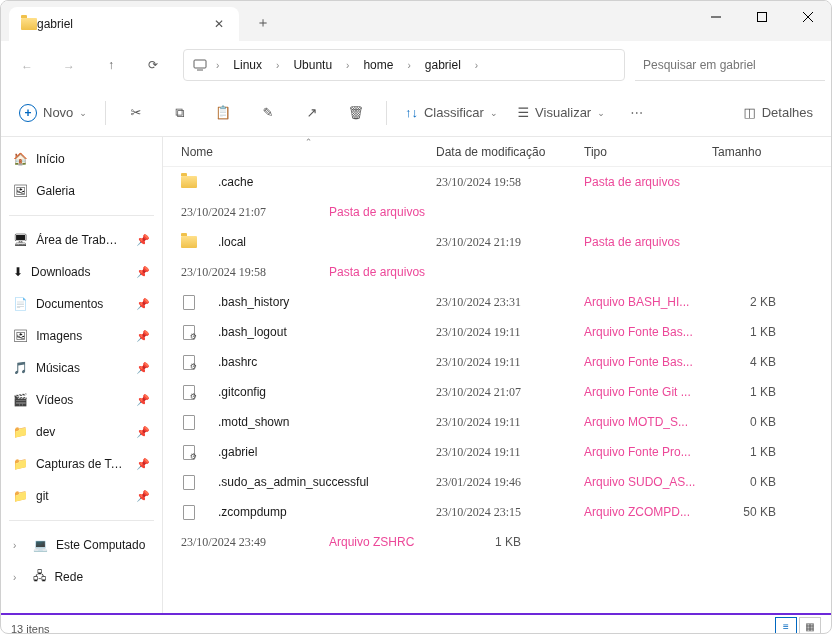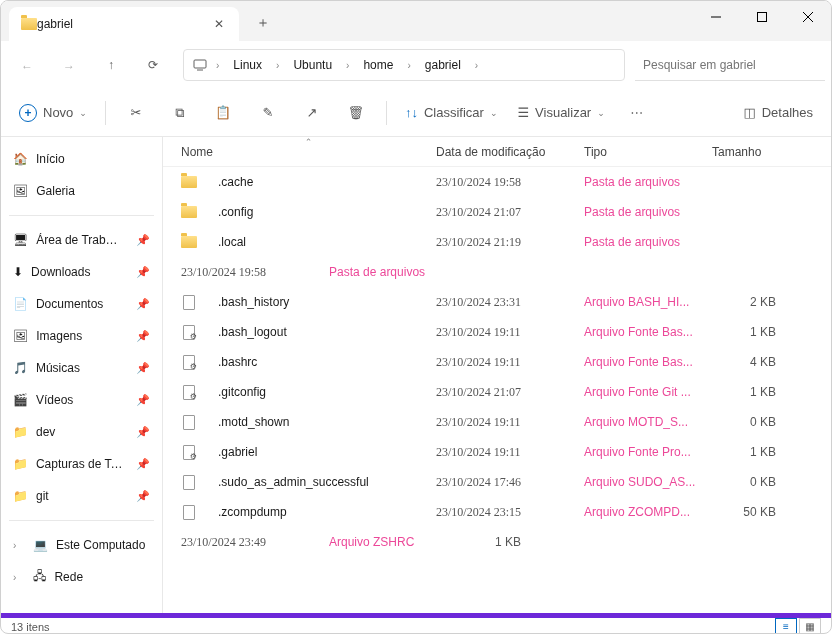--- a/index.html
+++ b/index.html
@@ -52,21 +52,21 @@
 .col-type { width: 128px; }
 .col-size { width: 80px; text-align: left; }
 .rows { flex: 1; overflow-y: auto; }
 .row { display: flex; height: 30px; align-items: center; padding-left: 18px; font-size: 12px; cursor: pointer; }
 .cell-name { width: 255px; display: flex; align-items: center; gap: 21px; }
 .cell-date { width: 148px; color: #555; font-family: Liberation Serif, serif; }
 .cell-type { width: 128px; color: #ec4899; overflow: hidden; text-overflow: ellipsis; white-space: nowrap; }
 .cell-size { width: 80px; color: #555; text-align: right; padding-right: 16px; }
 
 
-.statusbar { height: 22px; border-top: 5px solid #6d28d9; display: flex; align-items: center; padding: 0 10px; font-size: 11px; color: #555; }
+.statusbar { height: 22px; border-top: 2px solid #6d28d9; display: flex; align-items: flex-end; padding: 0 10px; font-size: 11px; color: #555; }
 .viewbtns { display: flex; gap: 2px; }
 .viewbtn { width: 22px; height: 18px; border: 1px solid #ccc; display: flex; align-items: center; justify-content: center; cursor: pointer; font-size: 10px; }
 .viewbtn.active { border-color: #0067c0; color: #0067c0; }
 
 
 .ico { width: 16px; height: 16px; display: inline-flex; align-items: center; justify-content: center; }
 .folder-ico { width: 16px; height: 12px; background: linear-gradient(#ffe08a, #f0c14b); border-radius: 1px; position: relative; }
 .folder-ico::before { content: ""; position: absolute; top: -3px; left: 0; width: 6px; height: 3px; background: #f0c14b; border-radius: 1px 1px 0 0; }
 .file-ico { width: 12px; height: 15px; border: 1px solid #999; border-radius: 1px; background: #fff; position: relative; }
 .file-ico.cfg::after { content: "⚙"; position: absolute; font-size: 8px; bottom: -2px; right: -3px; color: #555; }
@@ -261,26 +261,20 @@
             <span class="ico">
               <span class="folder-ico"></span>
             </span>
             <span>.cache</span>
           </div>
     <div class="cell-date">23/10/2024 19:58</div>
     <div class="cell-type">Pasta de arquivos</div>
     <div class="cell-size"></div>
         </div>
         <div class="row">
-    <div class="cell-name">
-            <span class="ico">
-              <span class="folder-ico"></span>
-            </span>
-            <span>.config</span>
-          </div>
     <div class="cell-date">23/10/2024 21:07</div>
     <div class="cell-type">Pasta de arquivos</div>
     <div class="cell-size"></div>
         </div>
         <div class="row">
     <div class="cell-name">
             <span class="ico">
               <span class="folder-ico"></span>
             </span>
             <span>.local</span>
@@ -360,21 +354,21 @@
     <div class="cell-type">Arquivo Fonte Pro...</div>
     <div class="cell-size">1 KB</div>
         </div>
         <div class="row">
     <div class="cell-name">
             <span class="ico">
               <span class="file-ico "></span>
             </span>
             <span>.sudo_as_admin_successful</span>
           </div>
-    <div class="cell-date">23/10/2024 17:46</div>
+    <div class="cell-date">23/01/2024 19:46</div>
     <div class="cell-type">Arquivo SUDO_AS...</div>
     <div class="cell-size">0 KB</div>
         </div>
         <div class="row">
     <div class="cell-name">
             <span class="ico">
               <span class="file-ico "></span>
             </span>
             <span>.zcompdump</span>
           </div>

